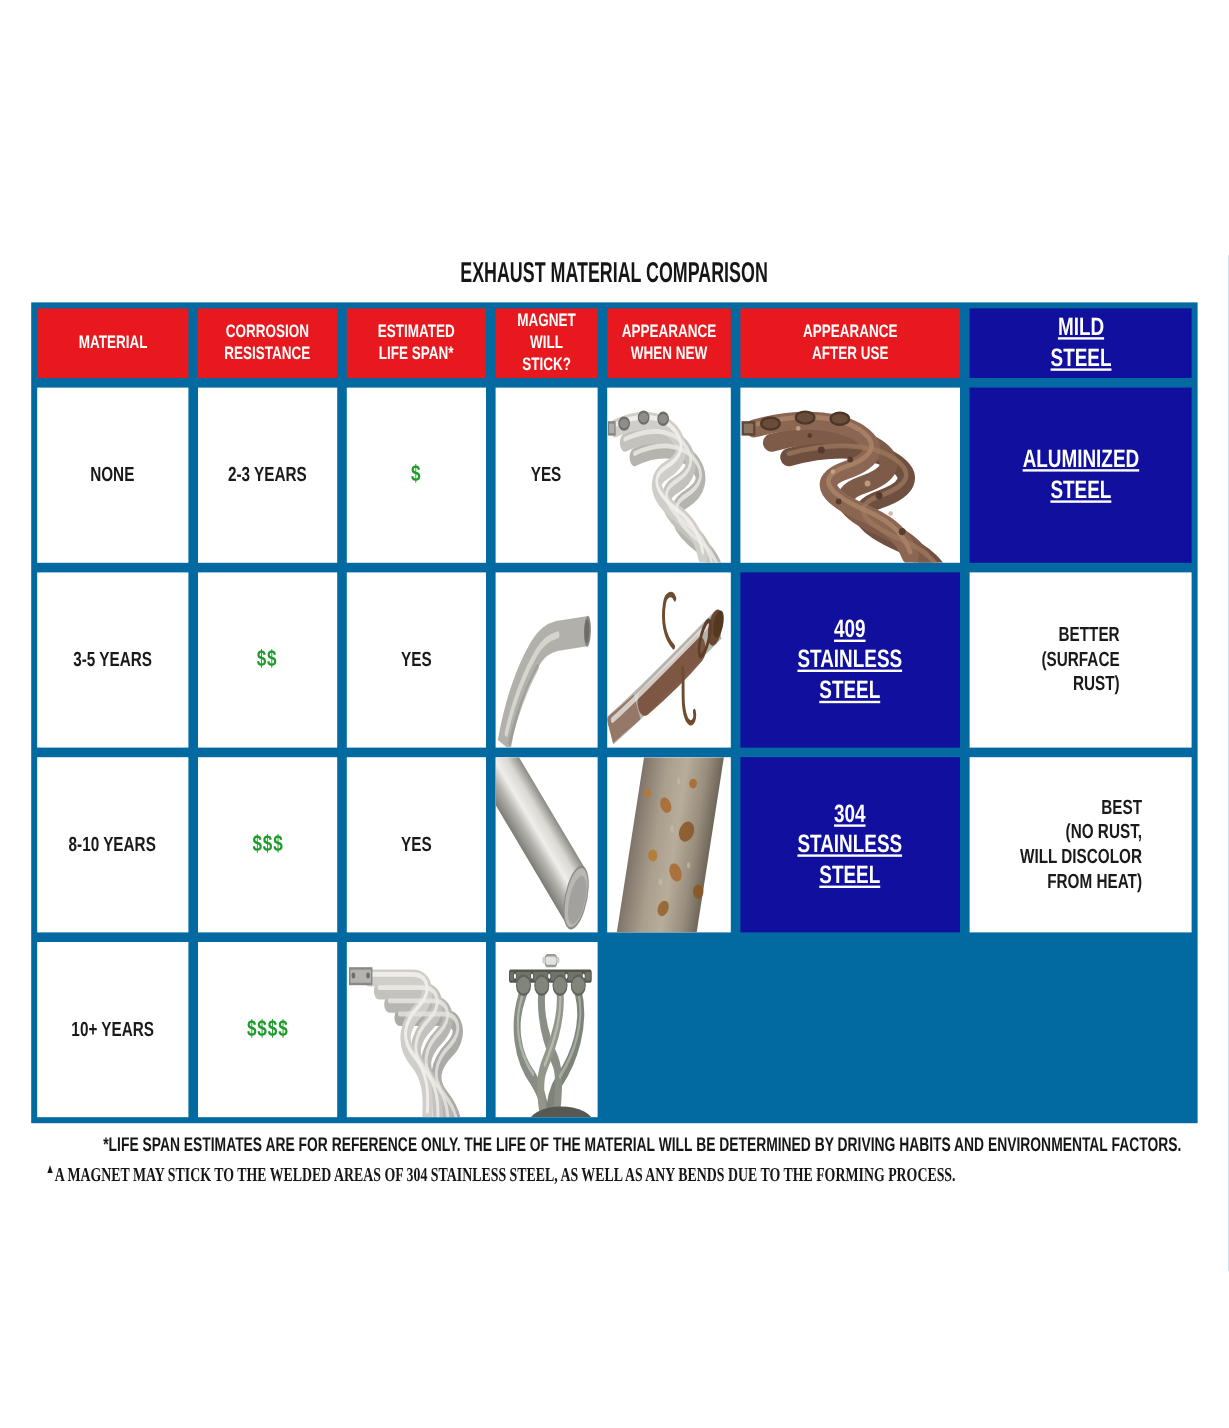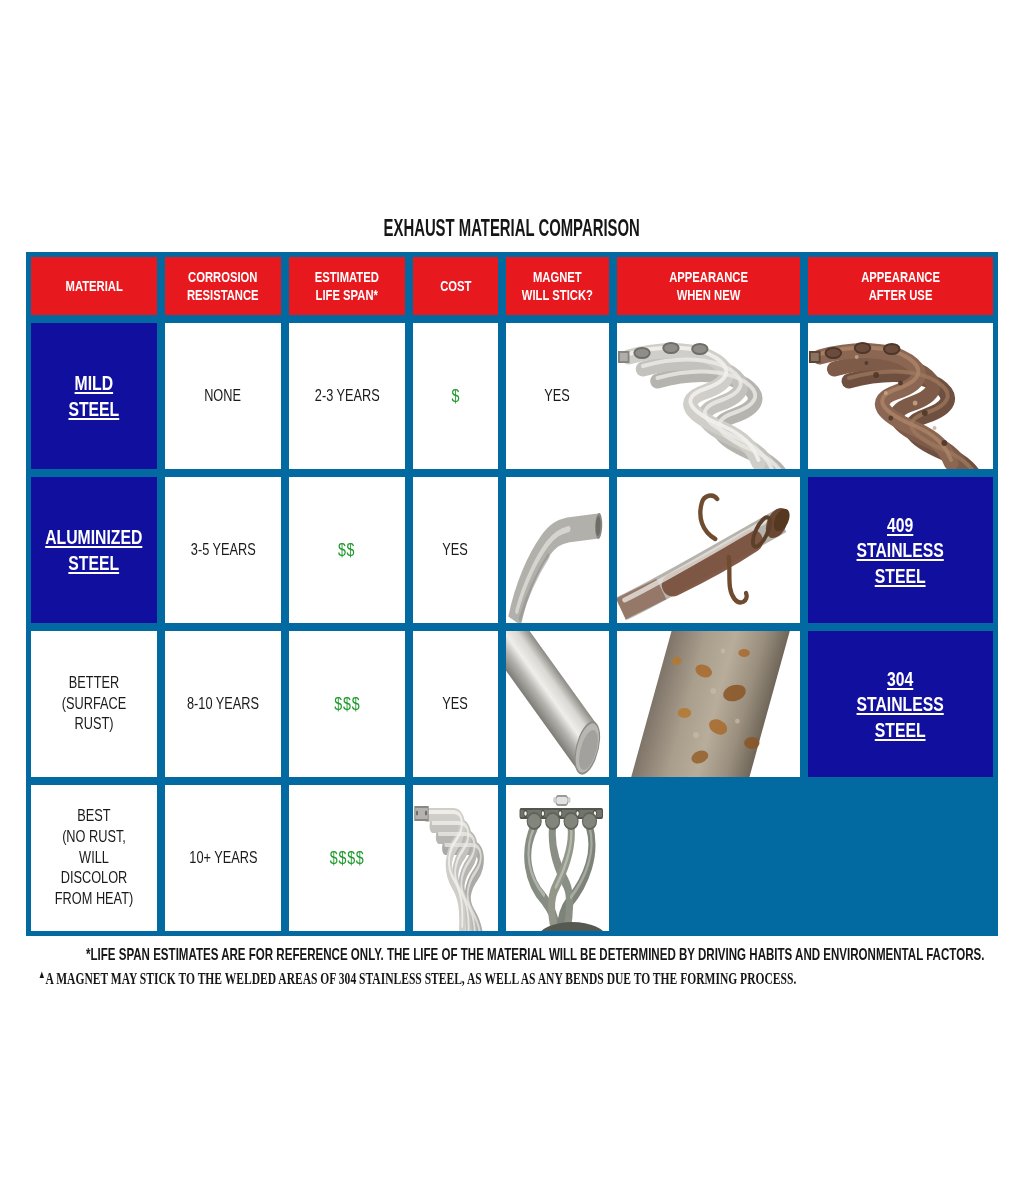--- a/index.html
+++ b/index.html
@@ -13,21 +13,21 @@
          font-size:24px;font-weight:800;color:#161616;letter-spacing:0;}
   .title .cx{transform:scaleX(.62);}
   
   .grid{position:absolute;left:26px;top:252px;width:972px;height:684px;box-sizing:border-box;
         background:#0369a1;display:grid;padding:5px;gap:8px;
         grid-template-columns:126px 116px 116px 85px 103px 183px 185px;
         grid-template-rows:58px 146px 146px 146px 146px;}
   .cell{display:flex;align-items:center;justify-content:center;text-align:center;overflow:hidden;}
   .th{background:#e8191e;color:#ffffff;font-size:15px;font-weight:700;}
   .mat{background:#100f9e;color:#ffffff;font-size:21px;font-weight:700;text-decoration:underline;}
-  .td{background:#ffffff;color:#1a1a1a;font-size:17px;font-weight:400;}
+  .td{background:#ffffff;color:#1a1a1a;font-size:17px;font-weight:700;text-align:right;}
   .cost{color:#1f9b2c;font-size:19px;letter-spacing:1px;}
   .photo{background:#ffffff;padding:0;}
   .photo svg{display:block;width:100%;height:100%;}
   sup.mark{font-size:10px;vertical-align:super;line-height:0;}
   
   .fn{position:absolute;left:38px;width:970px;color:#161616;font-weight:700;font-size:16.5px;}
   .fn .cx{transform-origin:left center;transform:scaleX(.70);white-space:nowrap;}
   .fn1{top:944px;margin-left:48px;} .fn2{top:969px;font-family:Liberation Serif, serif;}
   .fn sup{font-size:11px;vertical-align:super;line-height:0;}
 </style>
@@ -41,23 +41,20 @@
   <div class="cell th">
       <span class="cx">MATERIAL</span>
     </div>
   <div class="cell th">
       <span class="cx">CORROSION
 RESISTANCE</span>
     </div>
   <div class="cell th">
       <span class="cx">ESTIMATED
 LIFE SPAN*</span>
-    </div>
-  <div class="cell th">
-      <span class="cx">COST</span>
     </div>
   <div class="cell th">
       <span class="cx">MAGNET
 WILL STICK?</span>
     </div>
   <div class="cell th">
       <span class="cx">APPEARANCE
 WHEN NEW</span>
     </div>
   <div class="cell th">

